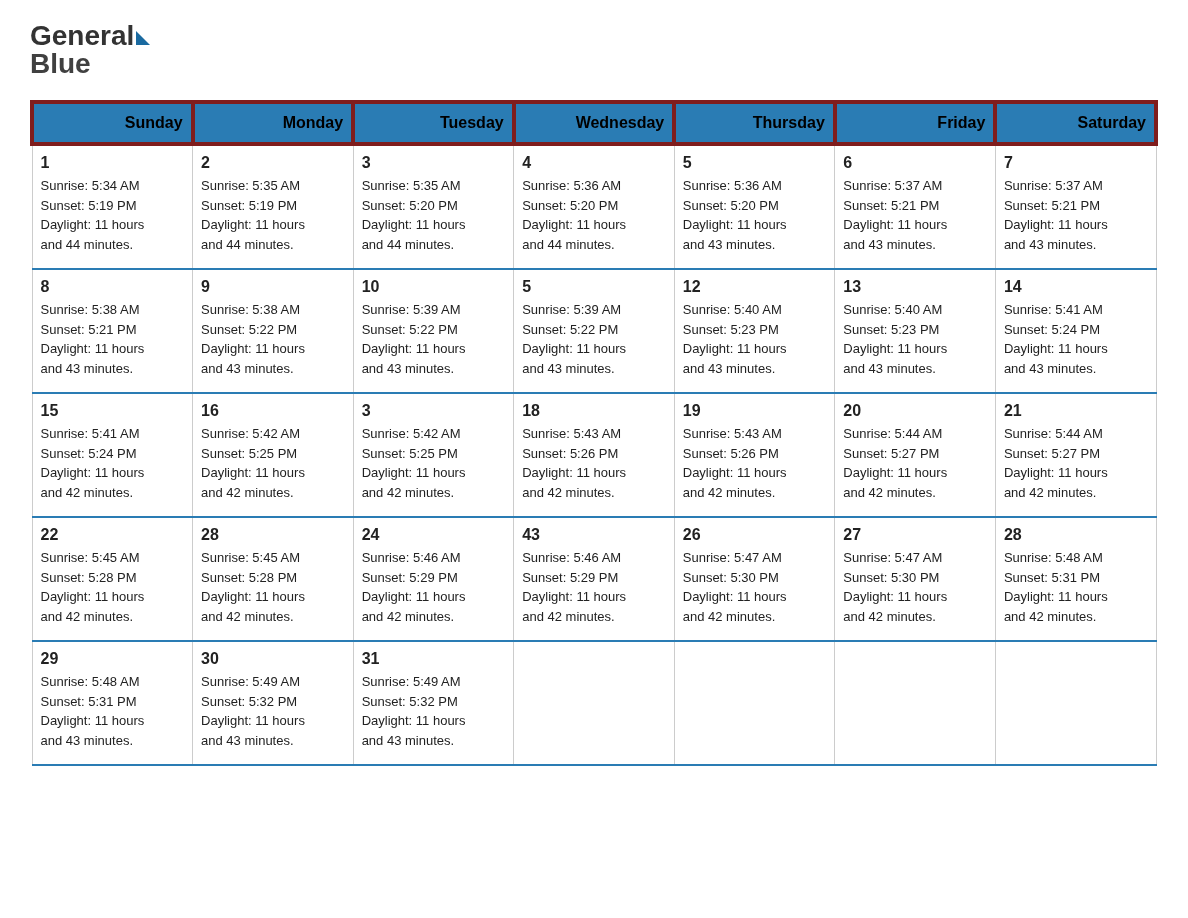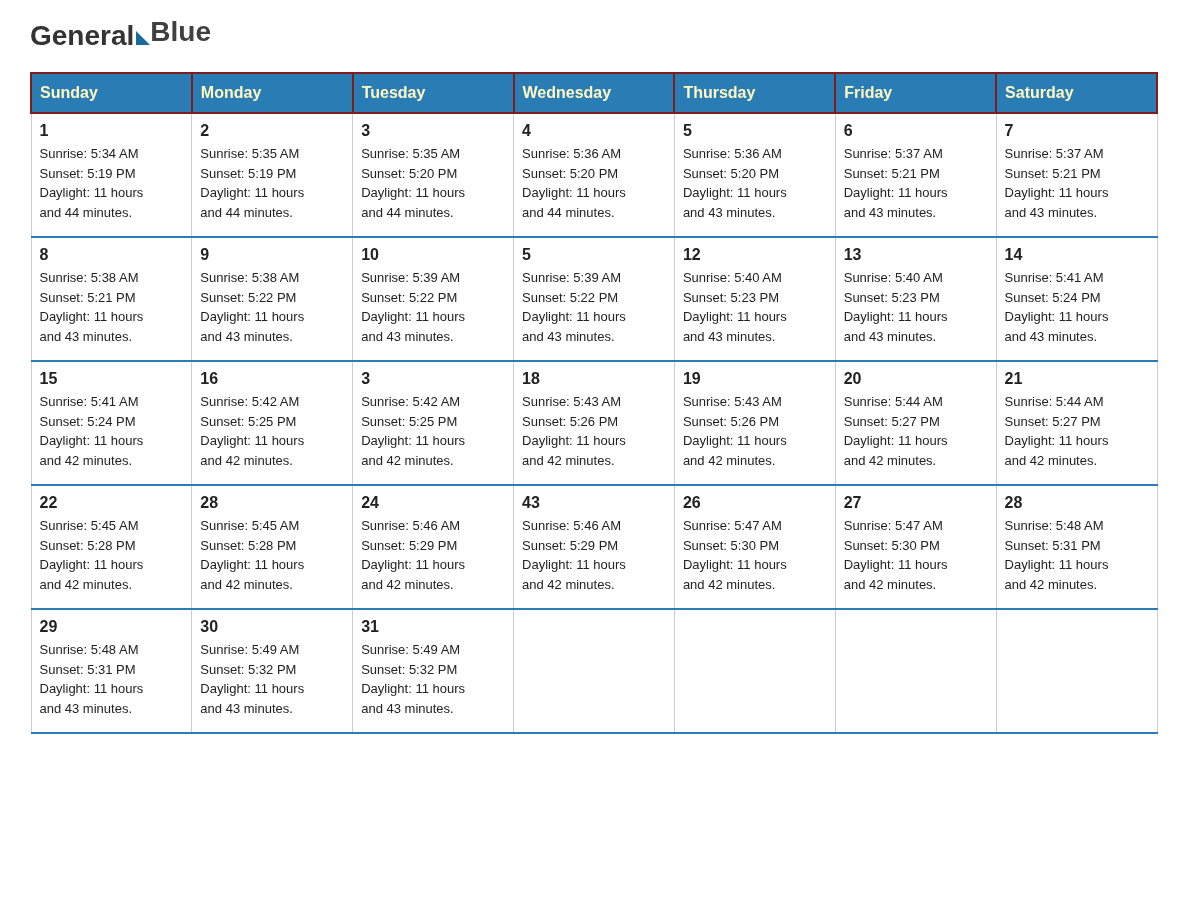--- a/index.html
+++ b/index.html
@@ -11,21 +11,21 @@
       padding: 20px 30px;
     }
     .header {
       display: flex;
       justify-content: space-between;
       align-items: flex-start;
       margin-bottom: 20px;
     }
     .logo {
       display: flex;
-      flex-direction: row;
+      flex-direction: column;
       align-items: flex-start;
     }
     .logo-general {
       font-size: 28px;
       font-weight: bold;
       color: #333;
       display: flex;
       align-items: center;
     }
     .logo-arrow {
@@ -58,26 +58,26 @@
       color: #444;
       margin-top: 4px;
     }
     .calendar {
       width: 100%;
       border-collapse: collapse;
       border: 1px solid #aaa;
     }
     .calendar thead th {
       background-color: #2a7cb4;
-      color: #fef9c3;
+      color: #000000;
       font-size: 16px;
       font-weight: bold;
       padding: 10px 8px;
-      text-align: left;
-      border: 2px solid #7f1d1d;
+      text-align: right;
+      border: 4px solid #7f1d1d;
     }
     .calendar tbody td {
       vertical-align: top;
       padding: 8px 8px 14px 8px;
       border: 1px solid #ccc;
       font-size: 13px;
       color: #222;
       width: calc(100% / 7);
       min-height: 110px;
     }

